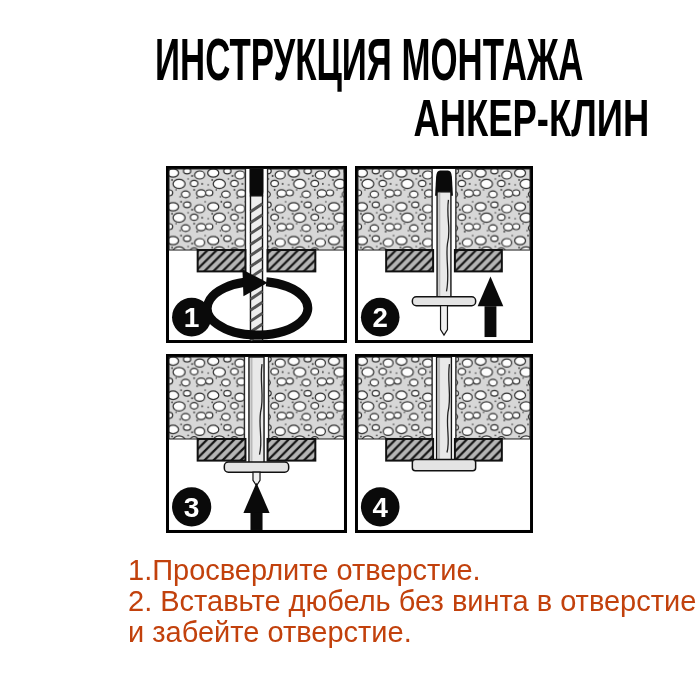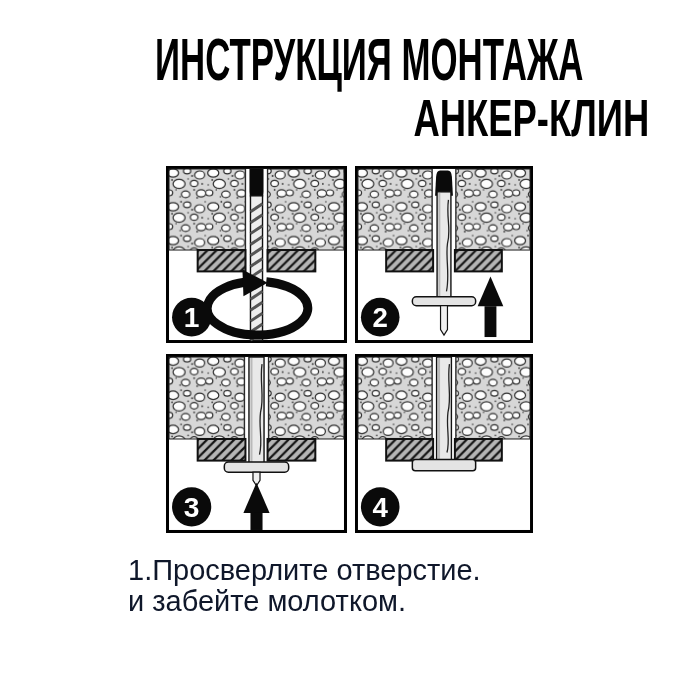--- a/index.html
+++ b/index.html
@@ -16,21 +16,21 @@
   .t2 .sq{transform:scaleX(0.70);}
 
   
   .panels{position:absolute;left:166px;top:166px;
           display:grid;grid-template-columns:181px 178px;grid-template-rows:177px 179px;
           column-gap:8px;row-gap:11px;}
   .panel{width:100%;height:100%;}
   .panel svg{display:block;width:100%;height:100%;}
 
   
-  .instructions{position:absolute;left:128px;top:555px;color:#0f172a;
+  .instructions{position:absolute;left:128px;top:555px;color:#c2410c;
                 font-size:29px;line-height:31px;}
   .instr-line{white-space:nowrap;}
 
   .defs-holder{position:absolute;width:0;height:0;overflow:hidden;}
 </style>
 </head>
 <body>
 
 <svg class="defs-holder" aria-hidden="true">
   <defs>
@@ -188,14 +188,15 @@
       <g>
         <circle cx="25.5" cy="152" r="19.5" fill="#0a0a0a"></circle>
         <text x="25.5" y="162" text-anchor="middle" font-size="28" font-weight="bold" fill="#ffffff" font-family="Liberation Sans, sans-serif">4</text>
       </g>
     </svg>
   </div>
 </div>
 
 <div class="instructions">
   <div class="instr-line">1.Просверлите отверстие.</div>
-  <div class="instr-line">и забейте молотком.</div>
+  <div class="instr-line">2. Вставьте дюбель без винта в отверстие</div>
+  <div class="instr-line">и забейте отверстие.</div>
 </div>
 
 </body></html>

